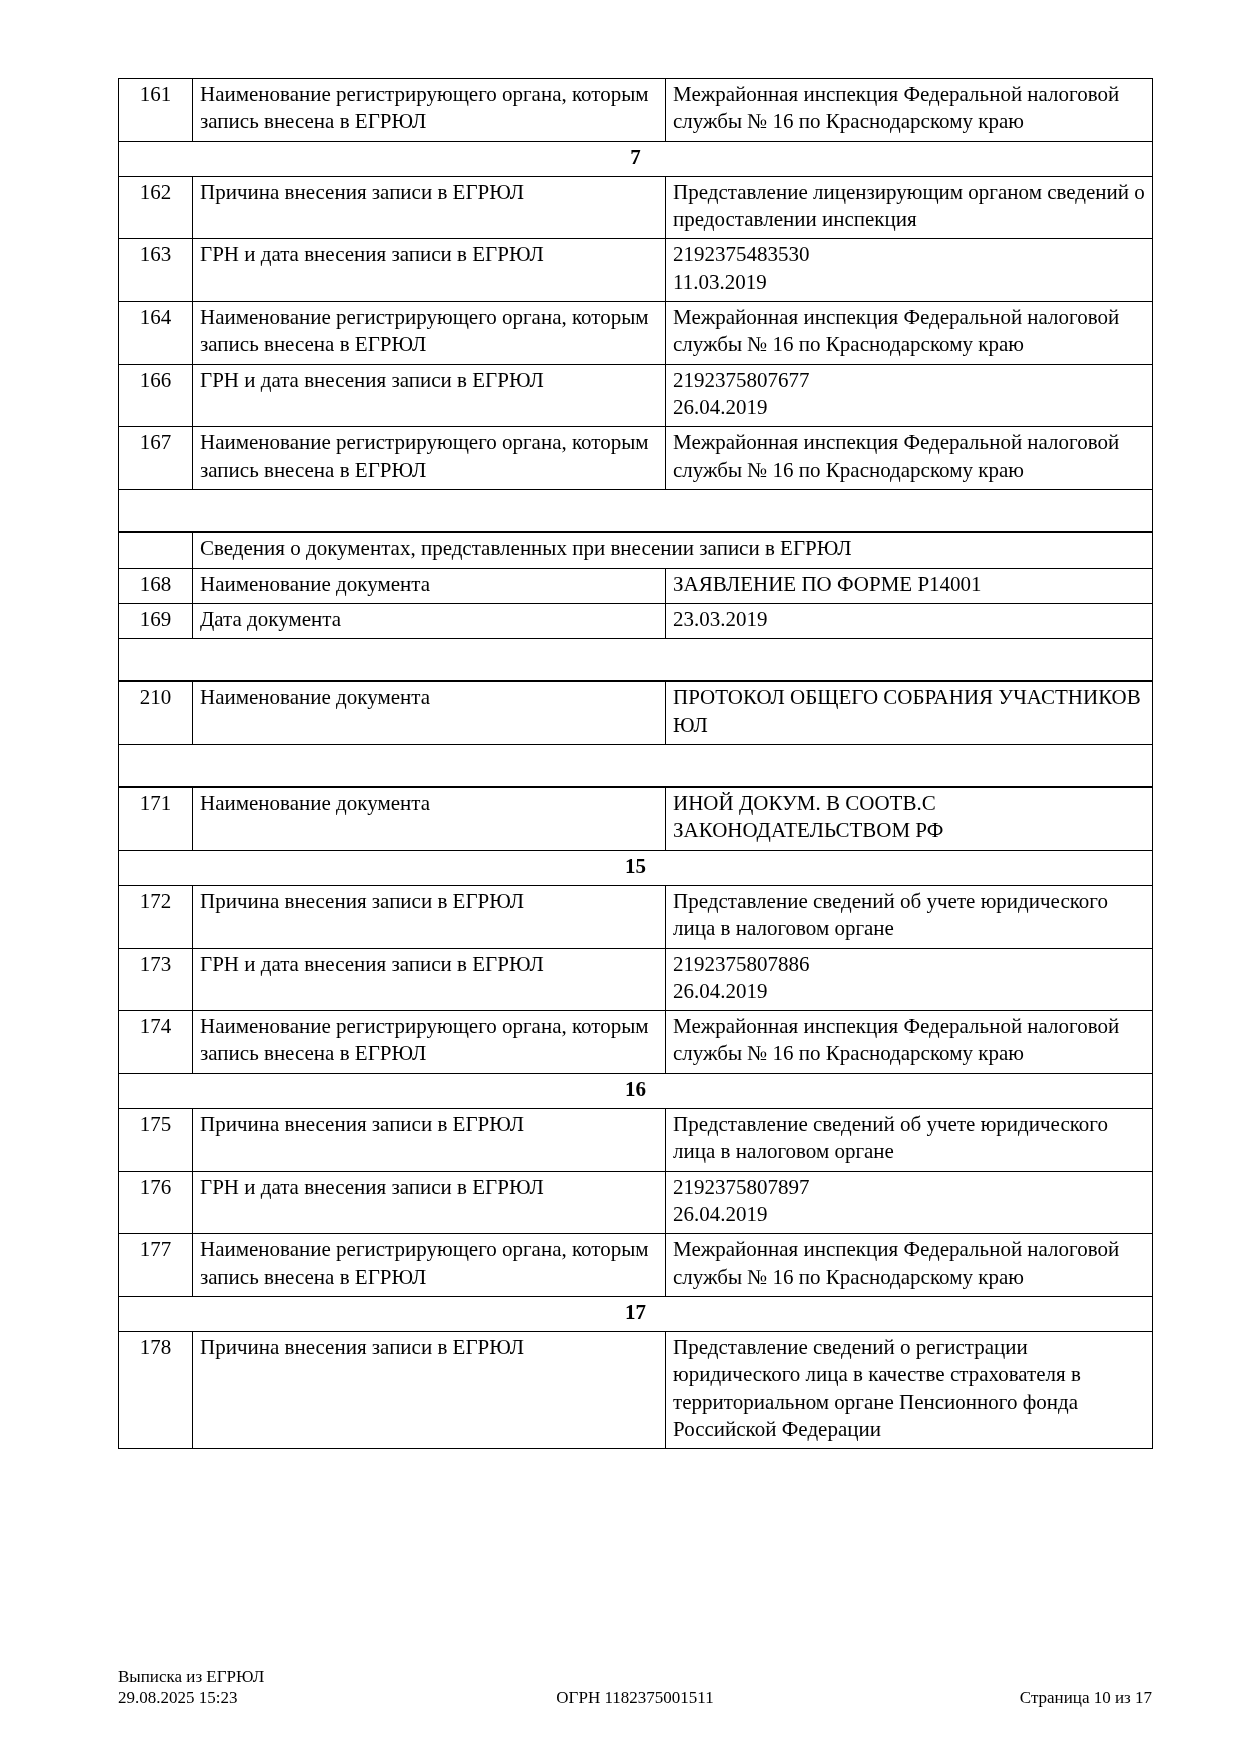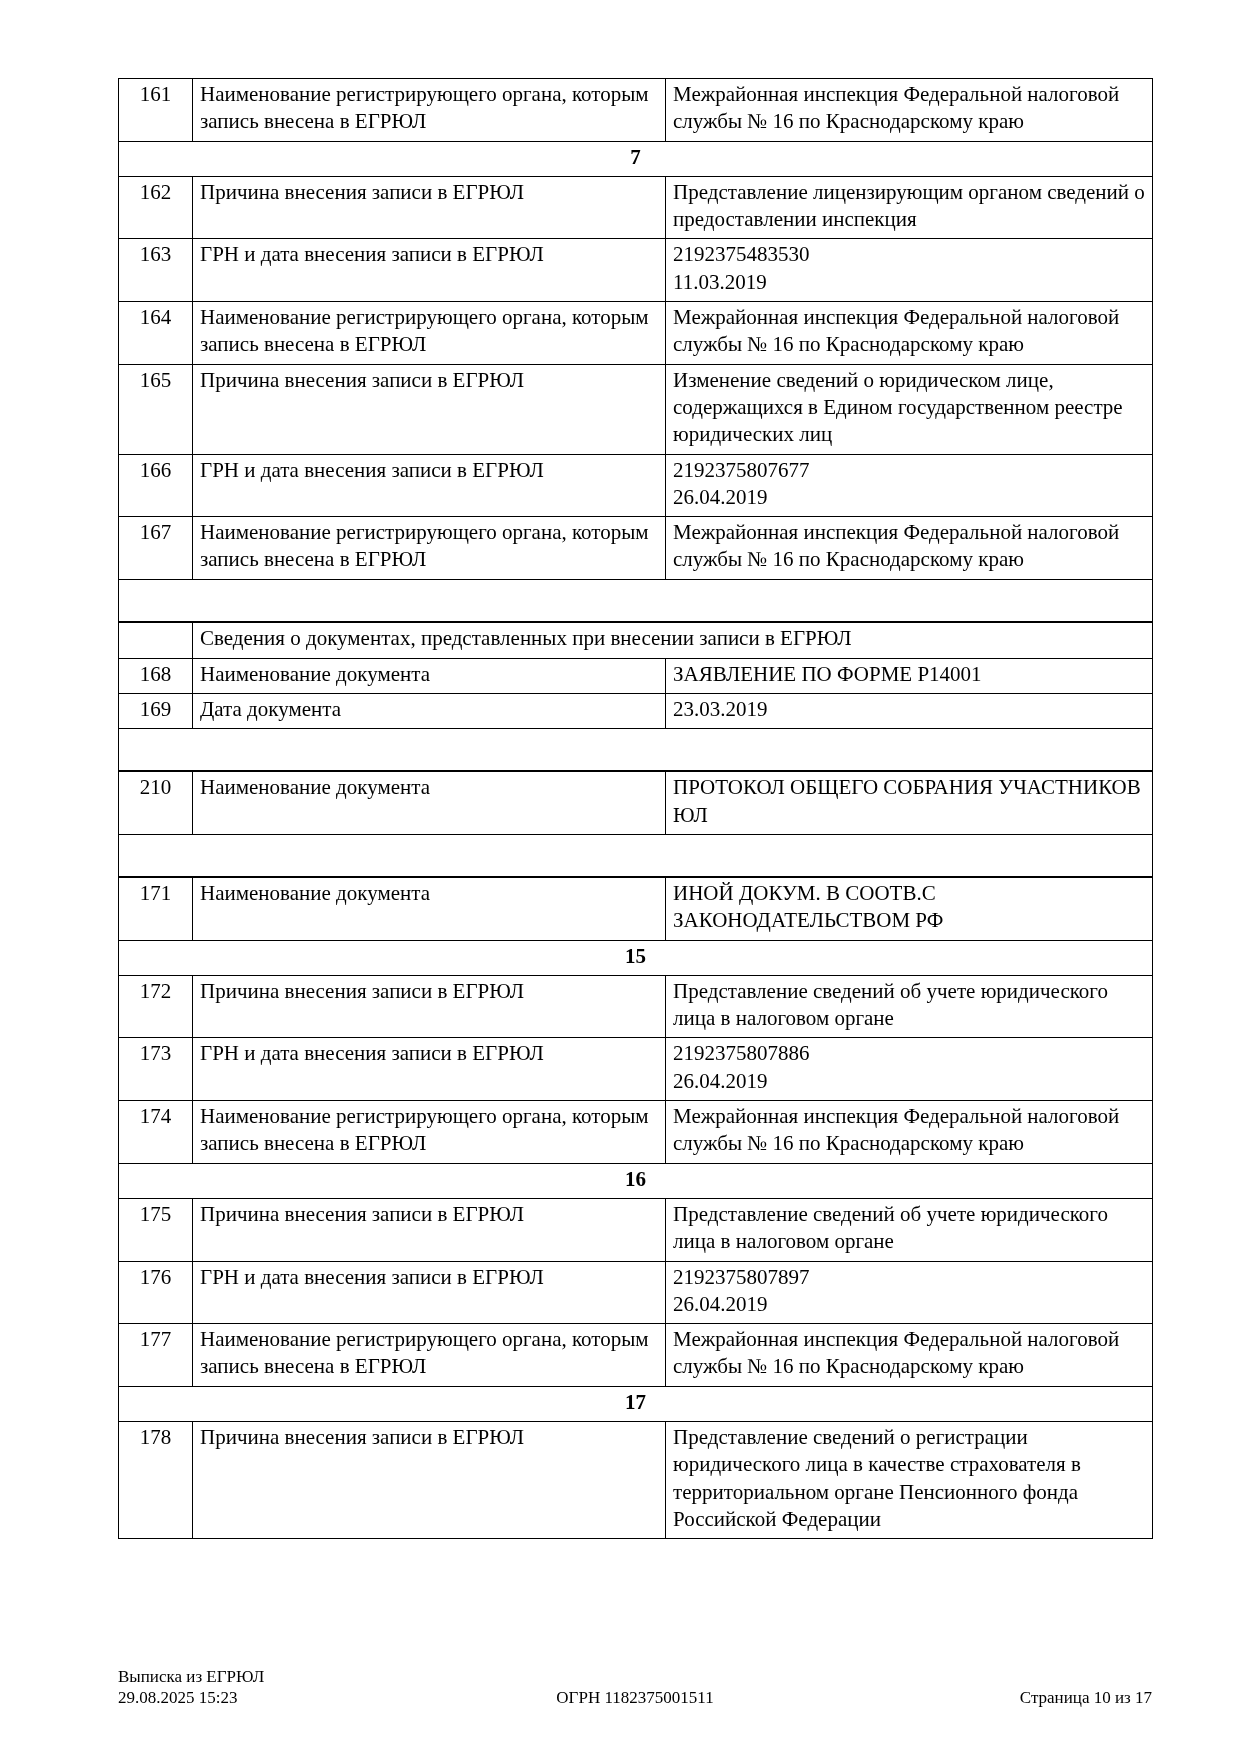--- a/index.html
+++ b/index.html
@@ -97,25 +97,20 @@
           <td class="label">ГРН и дата внесения записи в ЕГРЮЛ</td>
           <td class="value">2192375483530
 11.03.2019</td>
         </tr>
         <tr>
           <td class="num">164</td>
           <td class="label">Наименование регистрирующего органа, которым запись внесена в ЕГРЮЛ</td>
           <td class="value">Межрайонная инспекция Федеральной налоговой службы № 16 по Краснодарскому краю</td>
         </tr>
         <tr>
-          <td class="num">165</td>
-          <td class="label">Причина внесения записи в ЕГРЮЛ</td>
-          <td class="value">Изменение сведений о юридическом лице, содержащихся в Едином государственном реестре юридических лиц</td>
-        </tr>
-        <tr>
           <td class="num">166</td>
           <td class="label">ГРН и дата внесения записи в ЕГРЮЛ</td>
           <td class="value">2192375807677
 26.04.2019</td>
         </tr>
         <tr>
           <td class="num">167</td>
           <td class="label">Наименование регистрирующего органа, которым запись внесена в ЕГРЮЛ</td>
           <td class="value">Межрайонная инспекция Федеральной налоговой службы № 16 по Краснодарскому краю</td>
         </tr>

